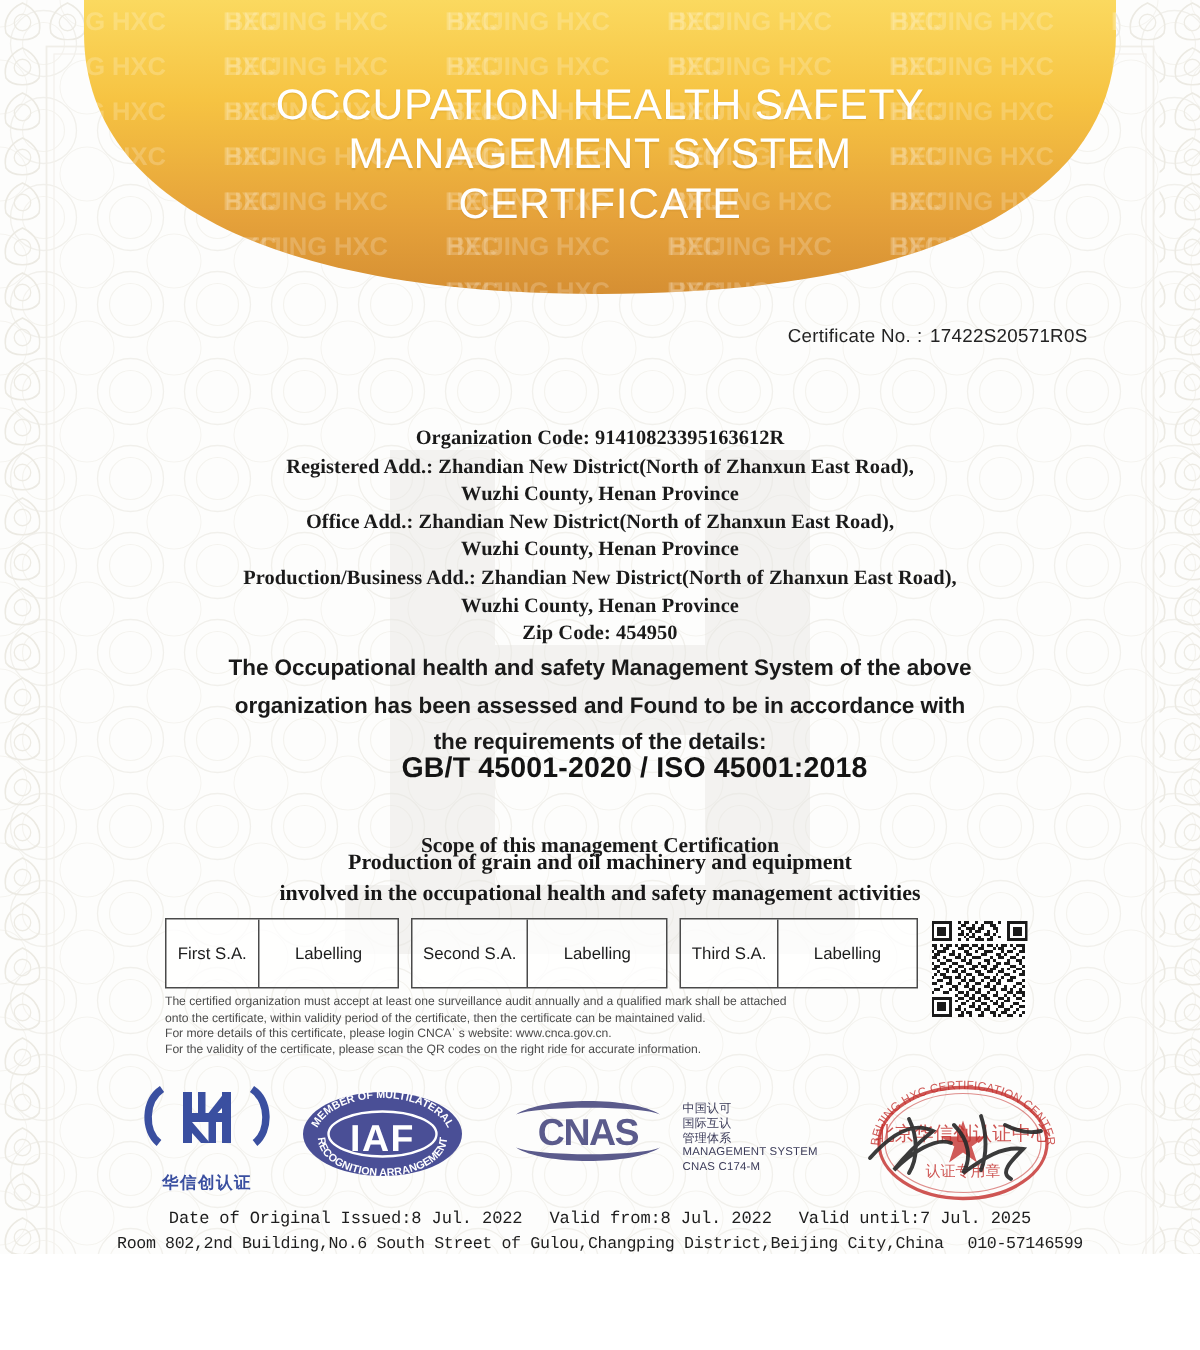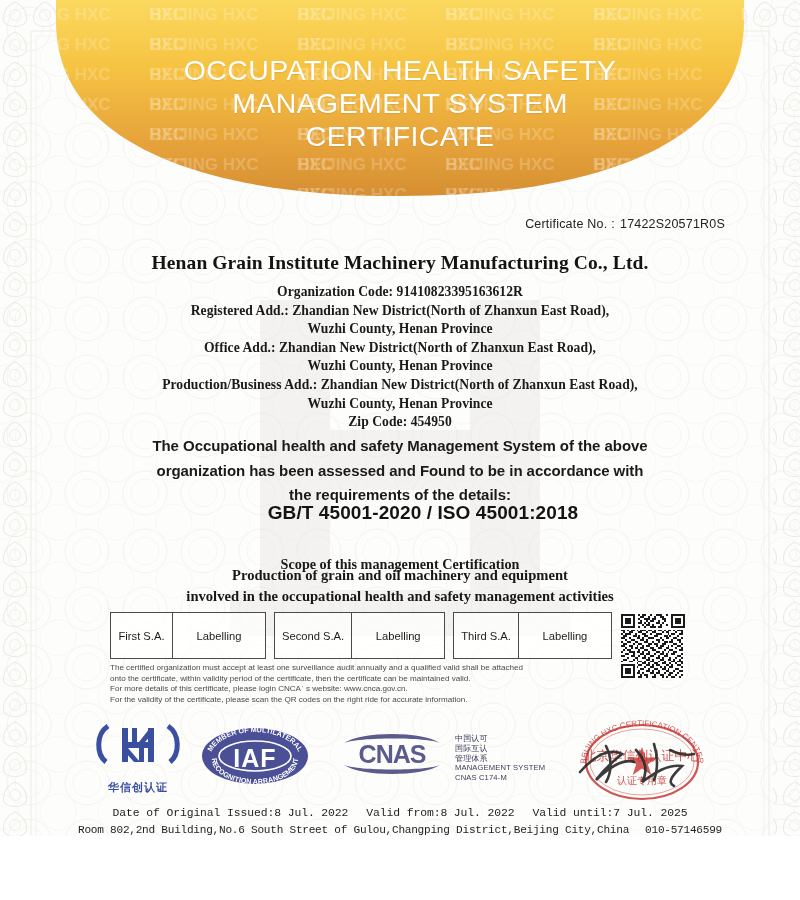--- a/index.html
+++ b/index.html
@@ -386,21 +386,20 @@
     <span class="ln">CERTIFICATE</span>
   </div>
 
   <div class="content">
 
     <div class="cert-no">
       <span class="lbl">Certificate No.</span><span class="sep">:</span><span>17422S20571R0S</span>
     </div>
 
 
-    <div class="company-name">Henan Grain Institute Machinery Manufacturing Co., Ltd.</div>
 
     <div class="org-block">
       <div>Organization Code: 91410823395163612R</div>
       <div>Registered Add.: Zhandian New District(North of Zhanxun East Road),</div>
       <div>Wuzhi County, Henan Province</div>
       <div>Office Add.: Zhandian New District(North of Zhanxun East Road),</div>
       <div>Wuzhi County, Henan Province</div>
       <div>Production/Business Add.: Zhandian New District(North of Zhanxun East Road),</div>
       <div>Wuzhi County, Henan Province</div>
       <div>Zip Code: 454950</div>
@@ -687,21 +686,21 @@
           <rect x="16" y="32" width="2" height="1"></rect>
             <rect x="21" y="32" width="1" height="1"></rect>
           <rect x="23" y="32" width="1" height="1"></rect>
             <rect x="26" y="32" width="2" height="1"></rect>
           <rect x="30" y="32" width="1" height="1"></rect>
         </g>
       </svg>
     </div>
 
     <div class="fine-print">
-      <div>The certified organization must accept at least one surveillance audit annually and a qualified valid shall be attached</div>
+      <div>The certified organization must accept at least one surveillance audit annually and a qualified mark shall be attached</div>
       <div>onto the certificate, within validity period of the certificate, then the certificate can be maintained valid.</div>
       <div>For more details of this certificate, please login CNCAˈ s website: www.cnca.gov.cn.</div>
       <div>For the validity of the certificate, please scan the QR codes on the right ride for accurate information.</div>
     </div>
 
     <div class="logo-row">
 
       <div class="logo-hxc">
         <svg width="92" height="56" viewBox="0 0 92 56">
           <g fill="none" stroke="#3a4fa0" stroke-width="5">

